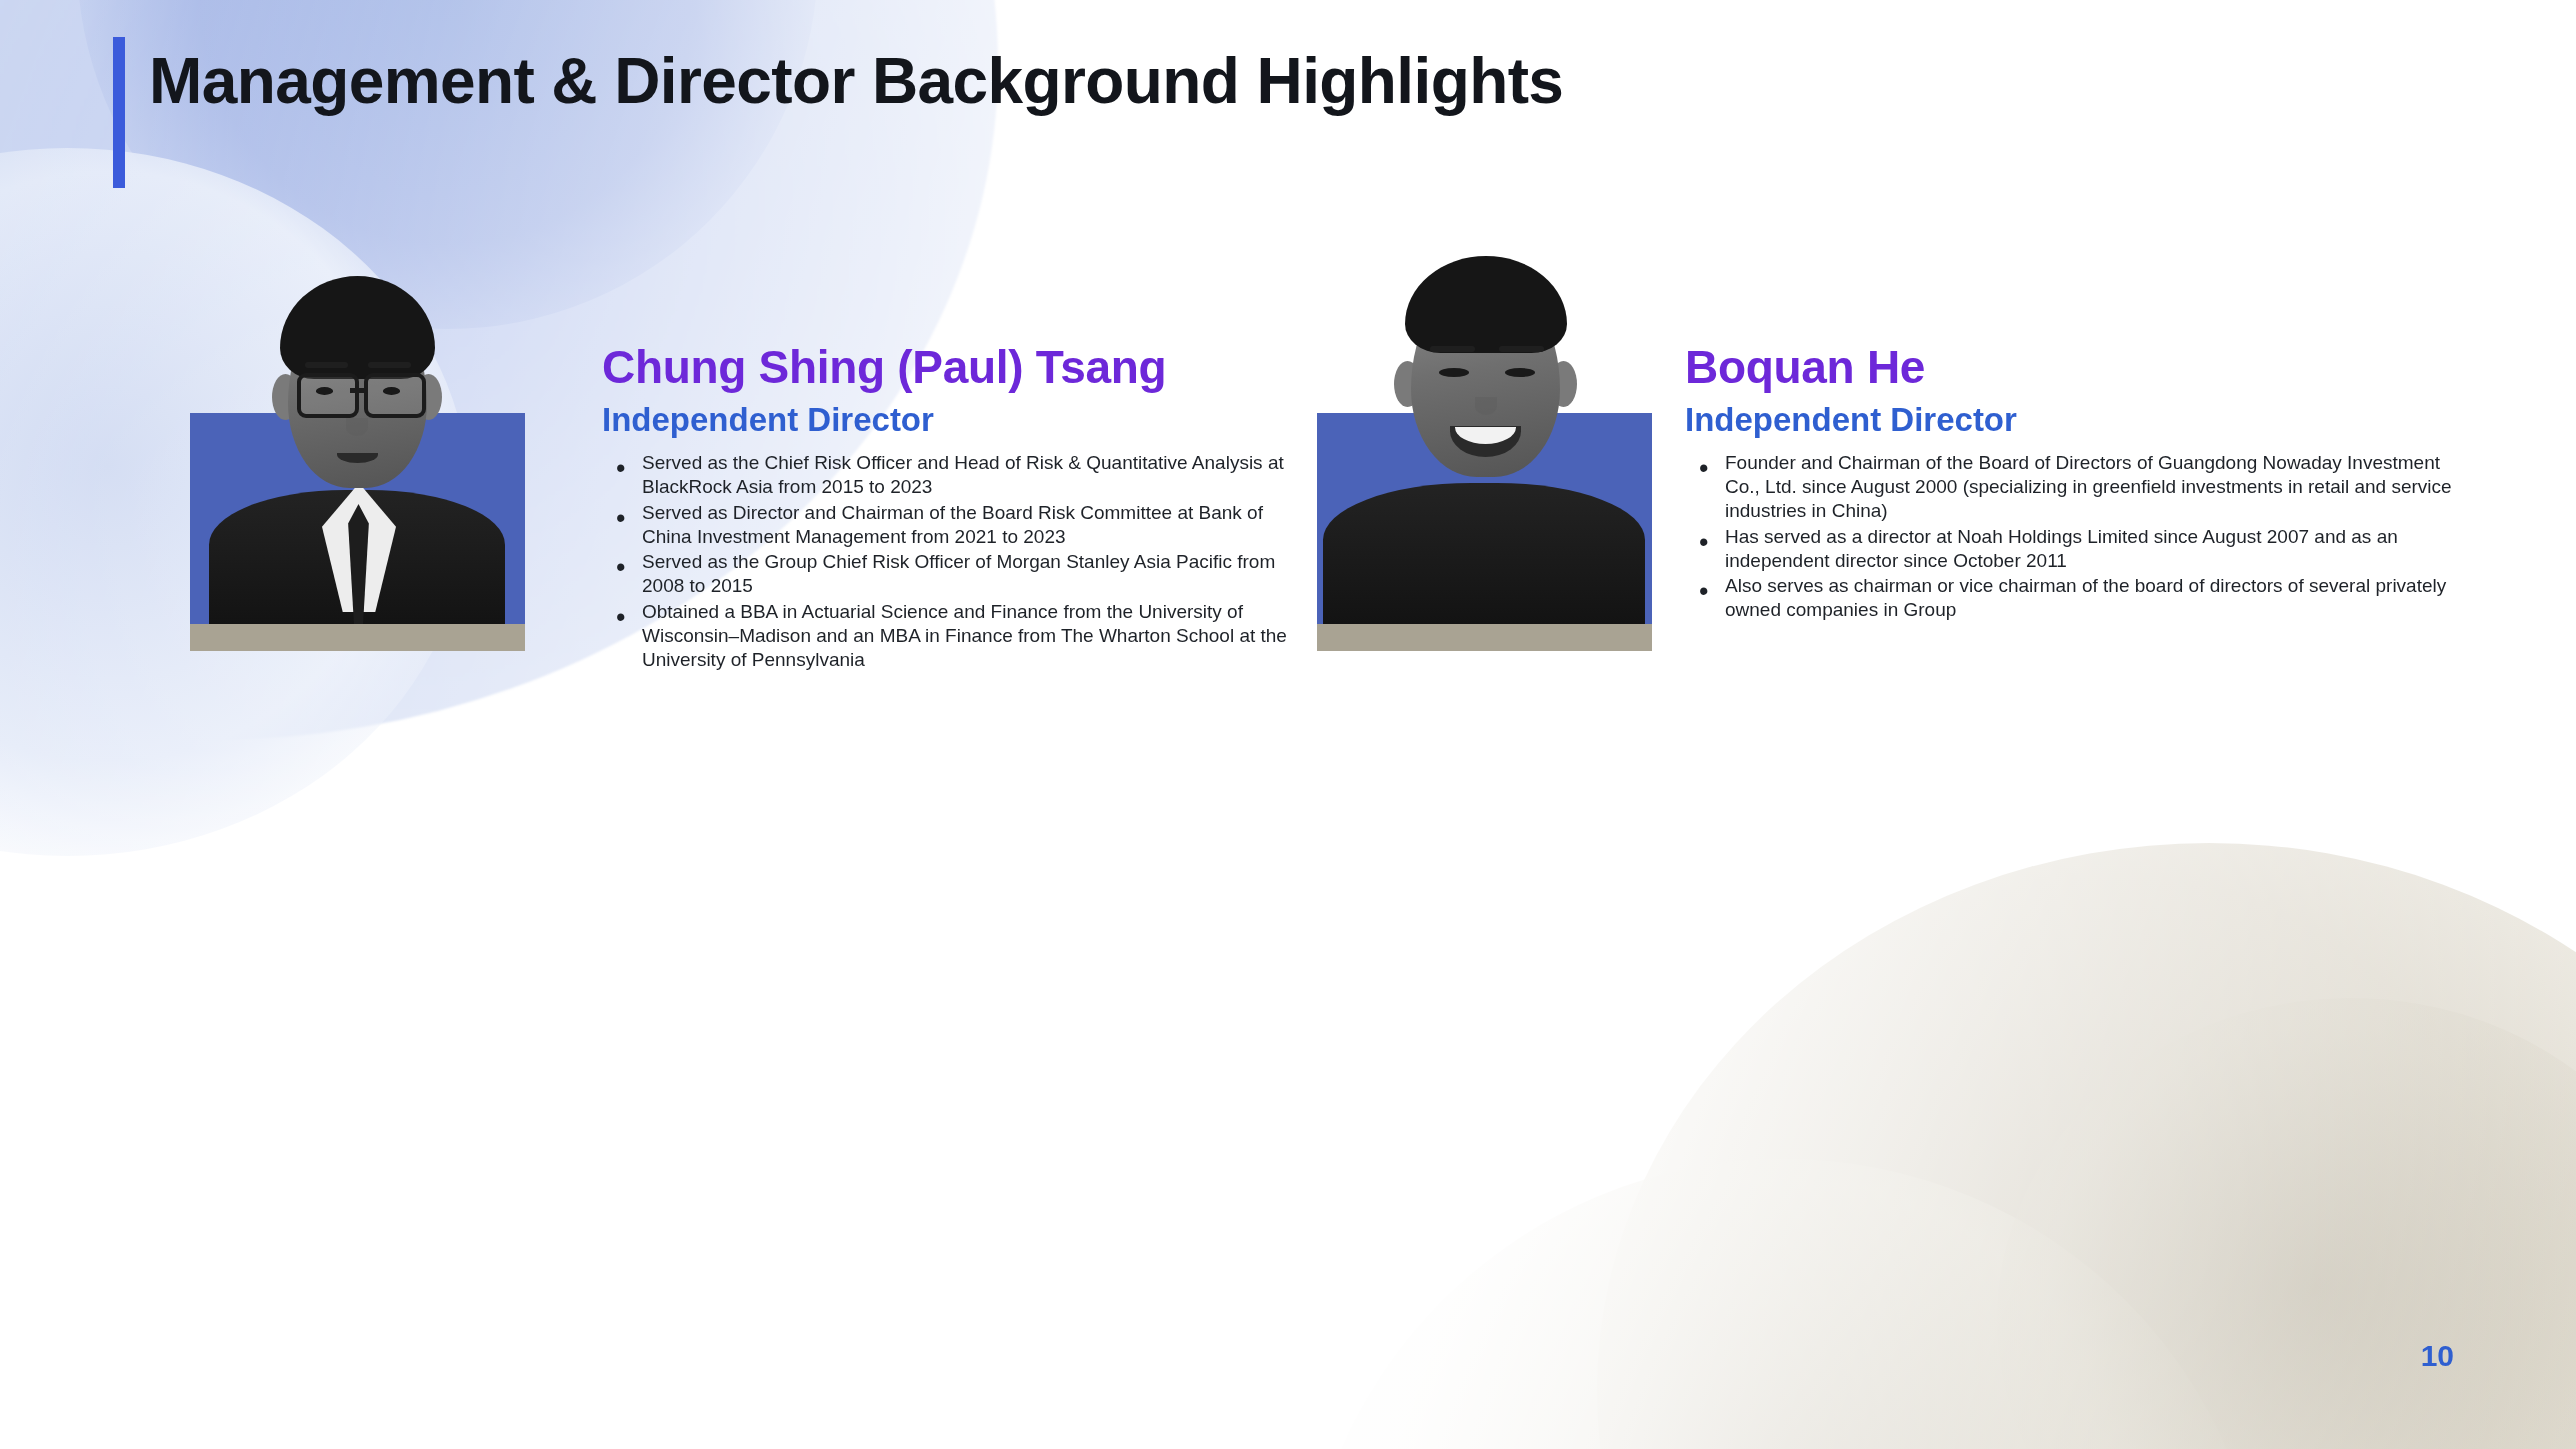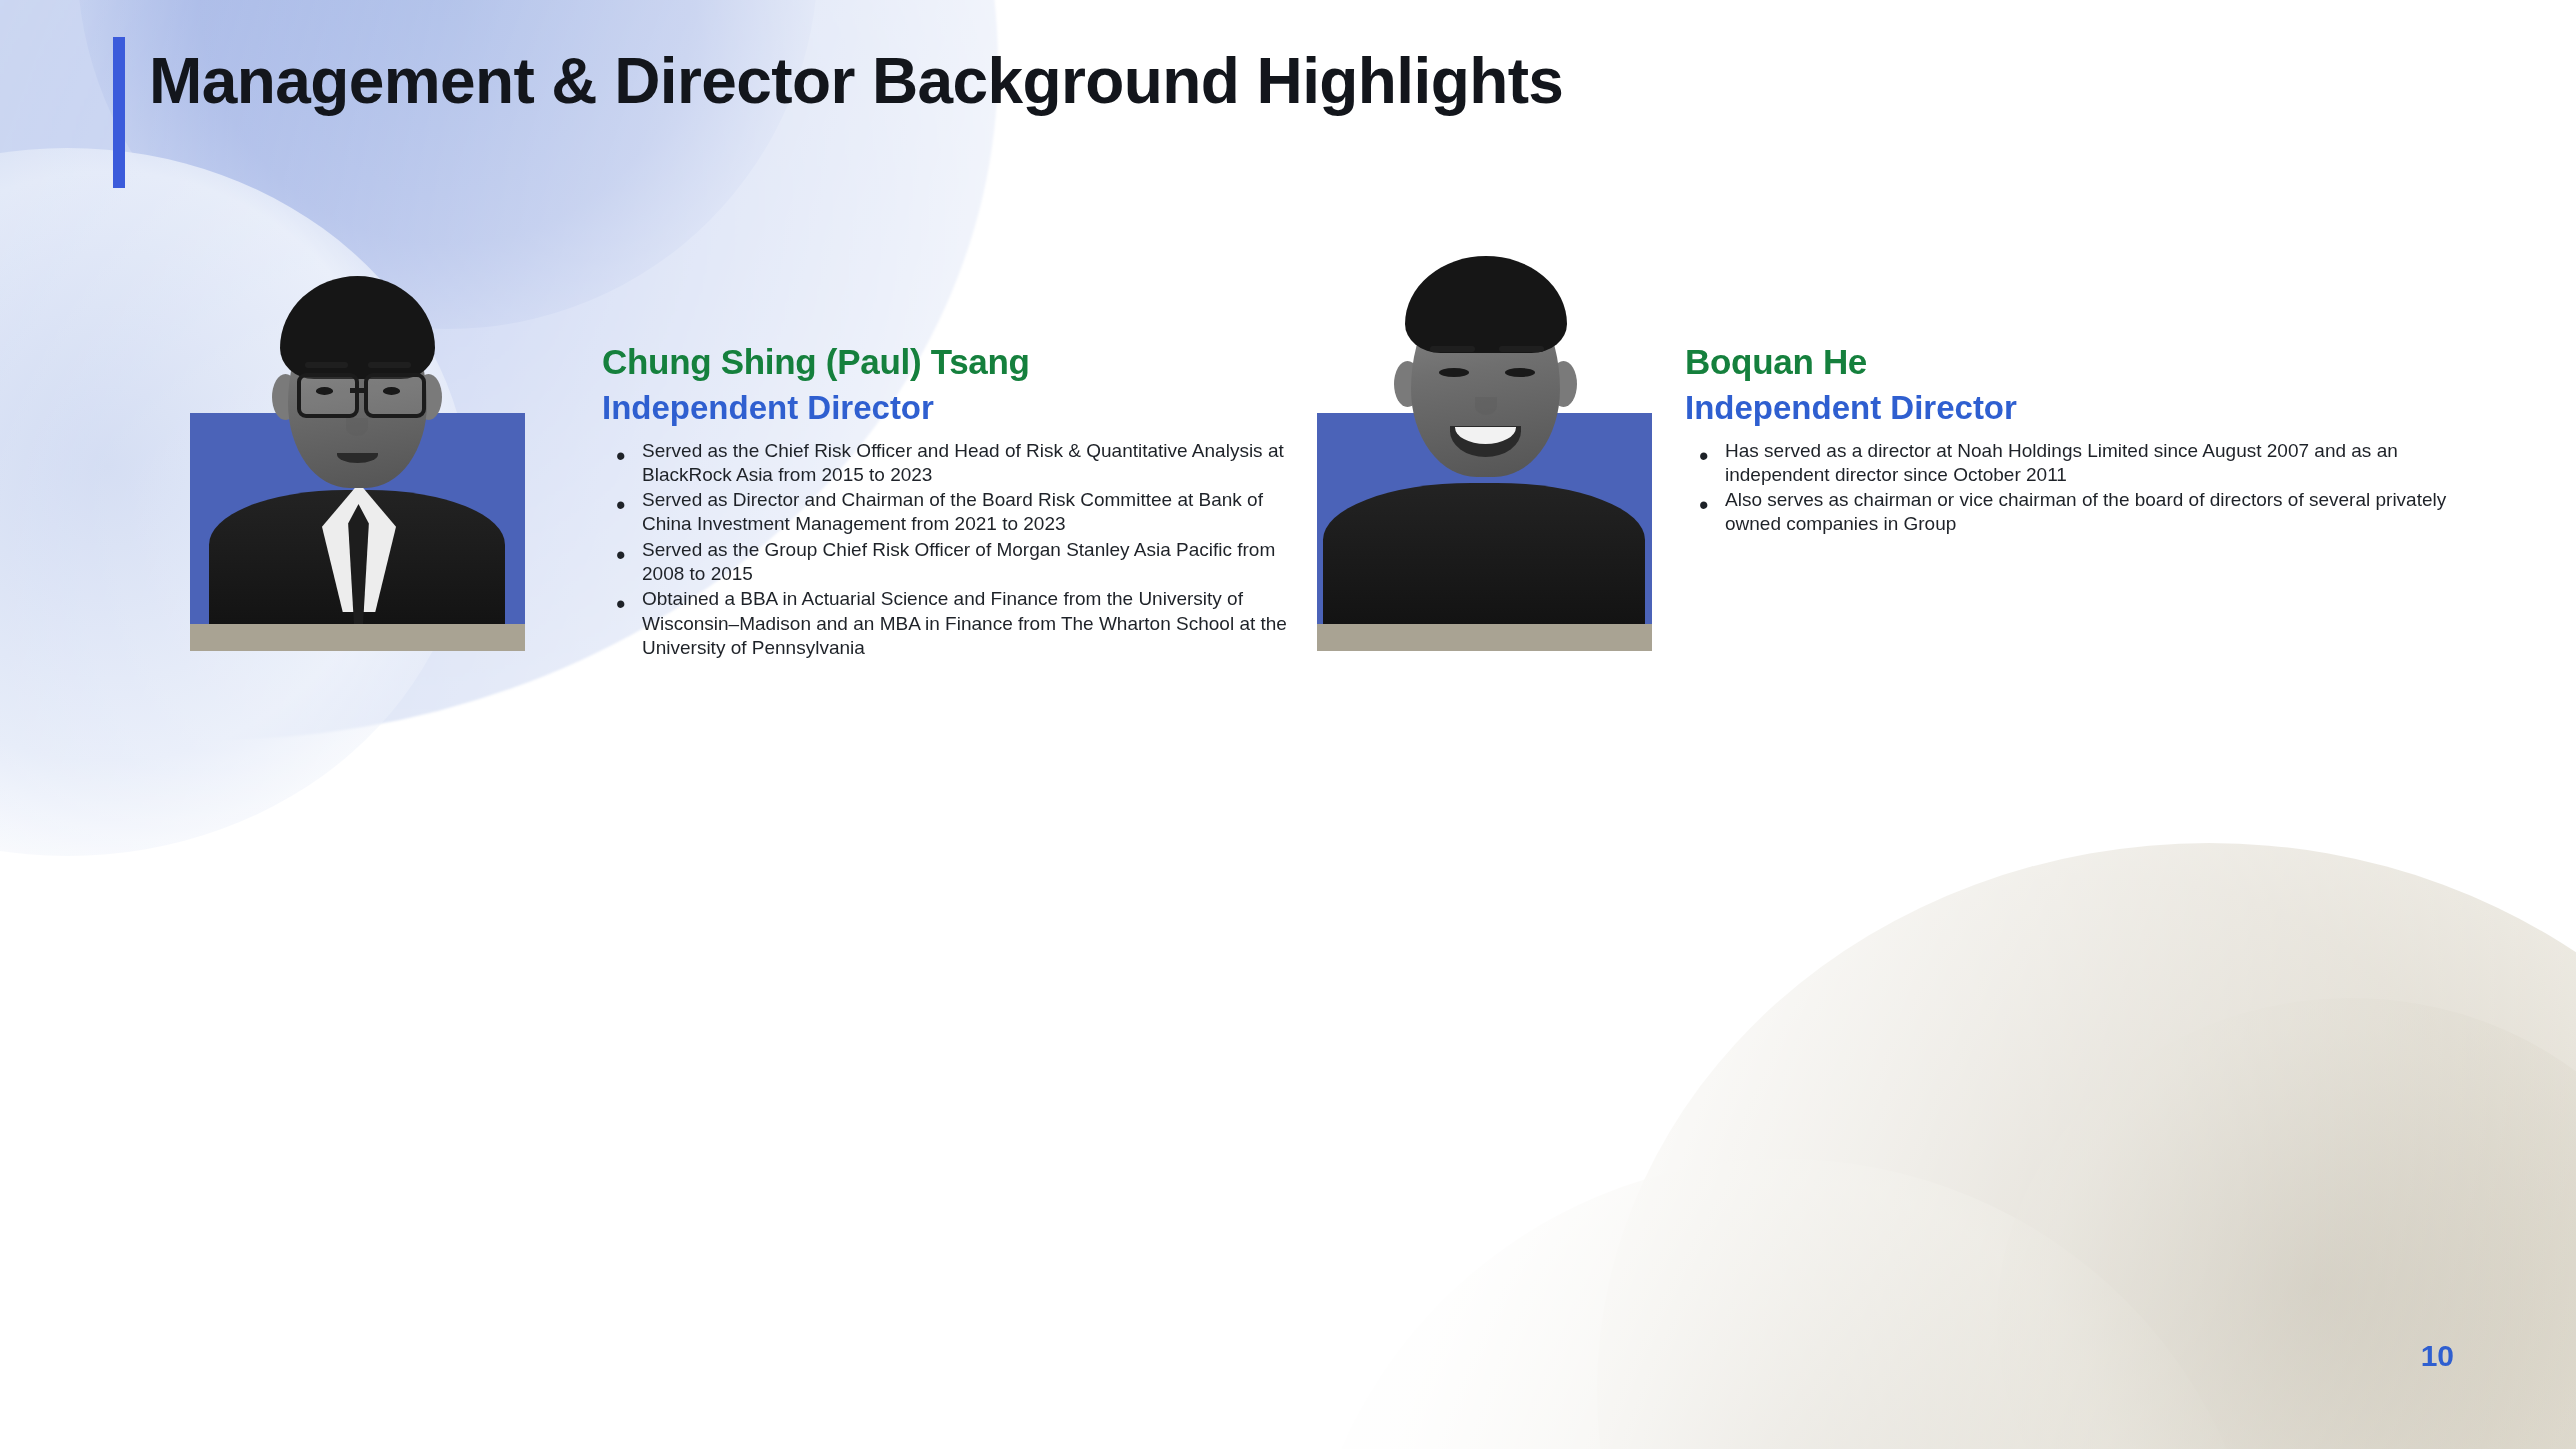--- a/index.html
+++ b/index.html
@@ -234,23 +234,23 @@
     position: absolute;
     top: 0;
   }
   .bio-left .bio-text  { left: 412px; width: 708px; }
   .bio-right .bio-text { left: 368px; width: 773px; }
 
   .bio-left .bio-text  { padding-top: 129px; }
   .bio-right .bio-text { padding-top: 129px; }
 
   .person-name {
-    font-size: 35px;
+    font-size: 46px;
     font-weight: bold;
-    color: #15803d;
+    color: #6d28d9;
     line-height: 1.12;
     margin: 0 0 2.6px 0;
     letter-spacing: -0.3px;
   }
   .person-role {
     font-size: 33px;
     font-weight: 600;
     color: #2f5fd0;
     line-height: 1.2;
     margin: 6.4px 0 11.6px 0;
@@ -365,20 +365,21 @@
           <div class="p-teeth" style="left:138px; top:214px; width:61px; height:16.7px;"></div>
         </div>
         <div class="band-foot"></div>
       </div>
     </div>
 
     <div class="bio-text">
       <div class="person-name">Boquan He</div>
       <div class="person-role">Independent Director</div>
       <ul class="bullets">
+        <li>Founder and Chairman of the Board of Directors of Guangdong Nowaday Investment Co., Ltd. since August 2000 (specializing in greenfield investments in retail and service industries in China)</li>
         <li>Has served as a director at Noah Holdings Limited since August 2007 and as an independent director since October 2011</li>
         <li>Also serves as chairman or vice chairman of the board of directors of several privately owned companies in Group</li>
       </ul>
     </div>
   </div>
 
   <div class="page-number">10</div>
 </div>
 
 

